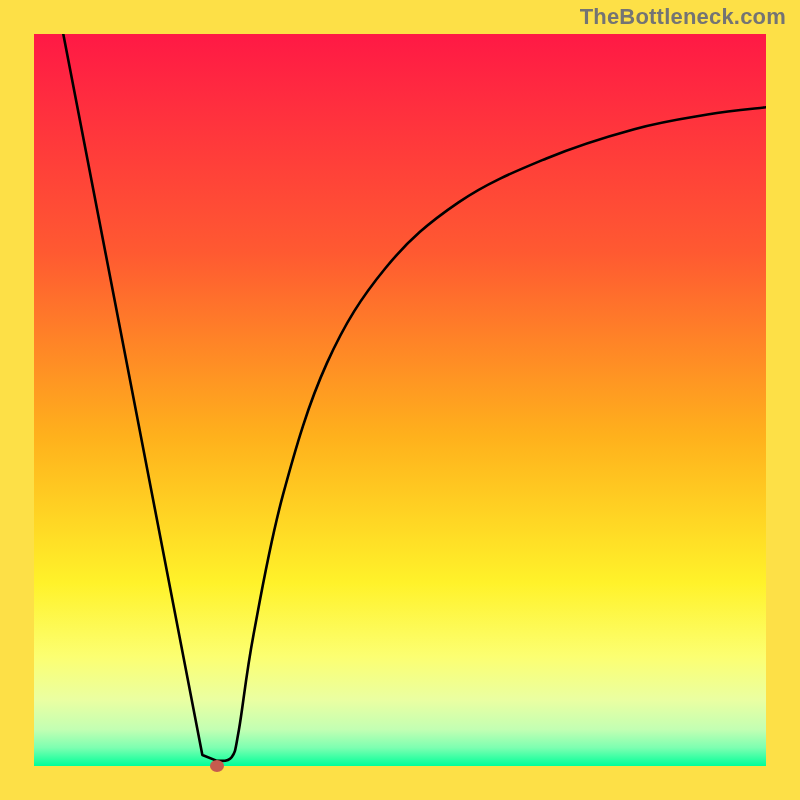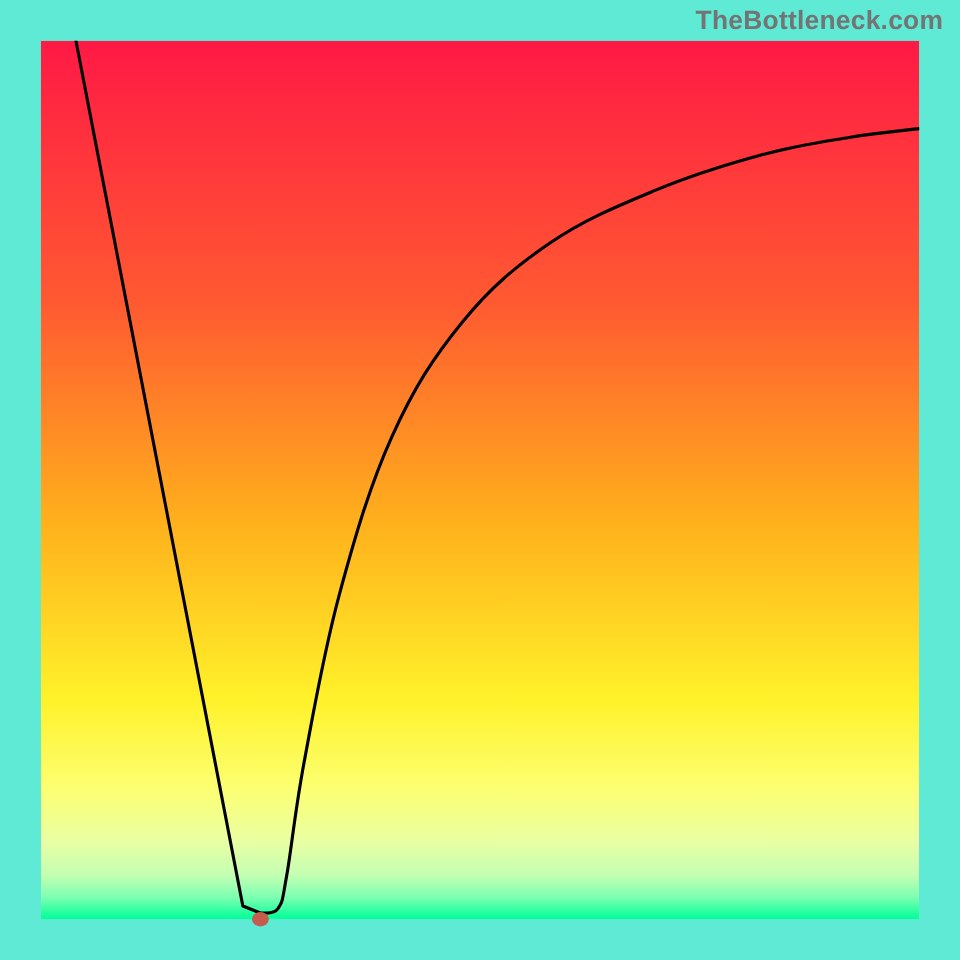--- a/index.html
+++ b/index.html
@@ -8,21 +8,21 @@
     width: 800px;
     height: 800px;
     background: #000;
     overflow: hidden;
     font-family: Arial, Helvetica, sans-serif;
   }
   .frame {
     position: relative;
     width: 800px;
     height: 800px;
-    background: #5eead4;
+    background: #fde047;
   }
   .watermark {
     position: absolute;
     top: 4px;
     right: 14px;
     color: #747474;
     font-size: 22px;
     font-weight: 600;
     letter-spacing: 0.2px;
     pointer-events: none;

